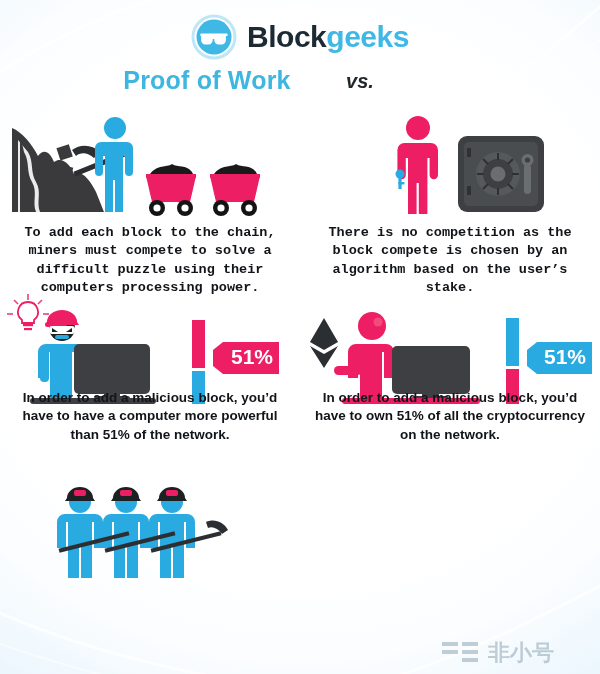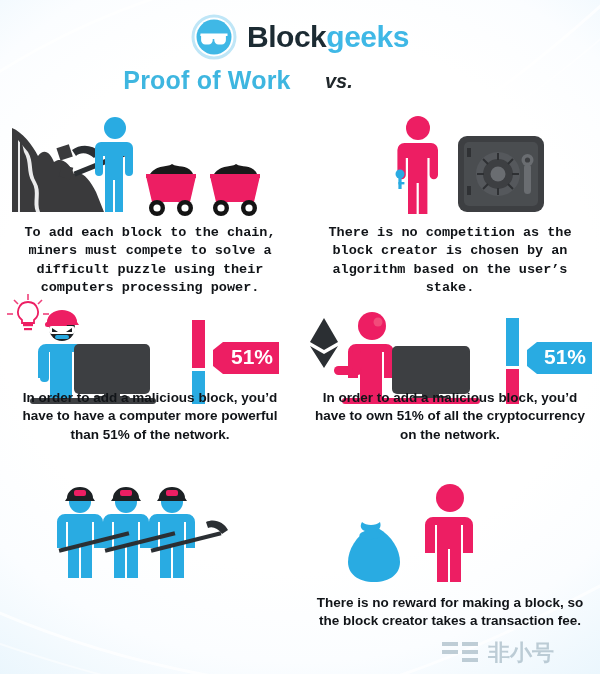--- a/index.html
+++ b/index.html
@@ -34,21 +34,21 @@
   .brand-text .b2{color:#3fb8e6;}
 
   .headings{
     position:absolute;top:66px;left:16px;width:600px;height:44px;margin-left:44px;
   }
   .h-pow{
     position:absolute;left:22px;top:0;width:250px;text-align:center;
     font-size:25px;font-weight:bold;color:#3eb6e0;letter-spacing:.2px;
   }
   .h-vs{
-    position:absolute;left:265px;top:4px;width:70px;text-align:left;
+    position:absolute;left:265px;top:4px;width:70px;text-align:center;
     font-size:20px;font-weight:bold;font-style:italic;color:#20272b;
   }
   .h-pos{
     position:absolute;left:340px;top:0;width:250px;text-align:center;
     font-size:25px;font-weight:bold;color:#ec2b68;letter-spacing:.2px;
   }
 
   
   .row{position:absolute;left:0;width:600px;}
   .row-1{top:108px;height:180px;}
@@ -180,21 +180,21 @@
             <line x1="208" y1="76" x2="213" y2="81"></line>
             <line x1="213" y1="51" x2="208" y2="56"></line>
             <line x1="188" y1="76" x2="183" y2="81"></line>
           </g>
 
           <rect x="224" y="56" width="7" height="30" rx="3.5" fill="#6a6d71"></rect>
           <circle cx="227.5" cy="52" r="6" fill="#6a6d71"></circle>
           <circle cx="227.5" cy="52" r="2.6" fill="#3d3f42"></circle>
         </svg>
       </div>
-      <div class="caption cap-r1">There is no competition as the block creator is chosen by an algorithm based on the user’s stake.</div>
+      <div class="caption cap-r1">There is no competition as the block compete is chosen by an algorithm based on the user’s stake.</div>
     </div>
   </div>
 
   <div class="row row-2">
 
     <div class="cell left">
       <div class="art">
         <svg width="300" height="112" viewBox="0 0 300 112">
 
           <g stroke="#ED1E63" stroke-width="1.6" fill="none" opacity=".85">
@@ -288,33 +288,20 @@
             <circle cx="80" cy="26" r="11" fill="#29ABE2"></circle>
             <path d="M67 22 a13 11 0 0 1 26 0 l2 3 h-30 z" fill="#1d2124"></path>
             <rect x="74" y="14" width="12" height="6" rx="2" fill="#ED1E63"></rect>
             <path d="M65 38 h30 a8 8 0 0 1 8 8 v26 h-9 v-26 h-2 v56 h-11 v-32 h-2 v32 h-11 v-56 h-2 v26 h-9 v-26 a8 8 0 0 1 8 -8 z" fill="#29ABE2"></path>
             <rect x="58" y="64" width="72" height="4" fill="#2b2f33" transform="rotate(-14 94 66)"></rect>
           </g>
         </svg>
       </div>
     </div>
 
-    <div class="cell right">
-      <div class="art">
-        <svg width="300" height="112" viewBox="0 0 300 112">
-
-          <path d="M70 52 c-14 8 -22 22 -22 34 c0 12 10 20 26 20 c16 0 26 -8 26 -20 c0 -12 -8 -26 -22 -34 z" fill="#29ABE2"></path>
-          <path d="M62 46 c4 4 14 4 18 0 c2 6 -2 8 -4 9 c3 1 6 3 4 6 c-6 3 -14 3 -20 0 c-2 -3 2 -5 5 -6 c-3 -1 -6 -4 -3 -9 z" fill="#29ABE2"></path>
-
-          <circle cx="150" cy="22" r="14" fill="#ED1E63"></circle>
-          <path d="M135 41 h30 a8 8 0 0 1 8 8 v28 h-10 v-28 h-2 v57 h-11 v-33 h-2 v33 h-11 v-57 h-2 v28 h-10 v-28 a8 8 0 0 1 8 -8 z" fill="#ED1E63"></path>
-        </svg>
-      </div>
-      <div class="caption cap-r3">There is no reward for making a block, so the block creator takes a transaction fee.</div>
-    </div>
   </div>
 
   <svg class="watermark" viewBox="0 0 150 34">
     <g fill="#8fa7b5">
       <rect x="0" y="8" width="16" height="4"></rect>
         <rect x="0" y="16" width="16" height="4"></rect>
       <rect x="20" y="8" width="16" height="4"></rect>
         <rect x="20" y="16" width="16" height="4"></rect>
       <rect x="20" y="24" width="16" height="4"></rect>
     </g>

